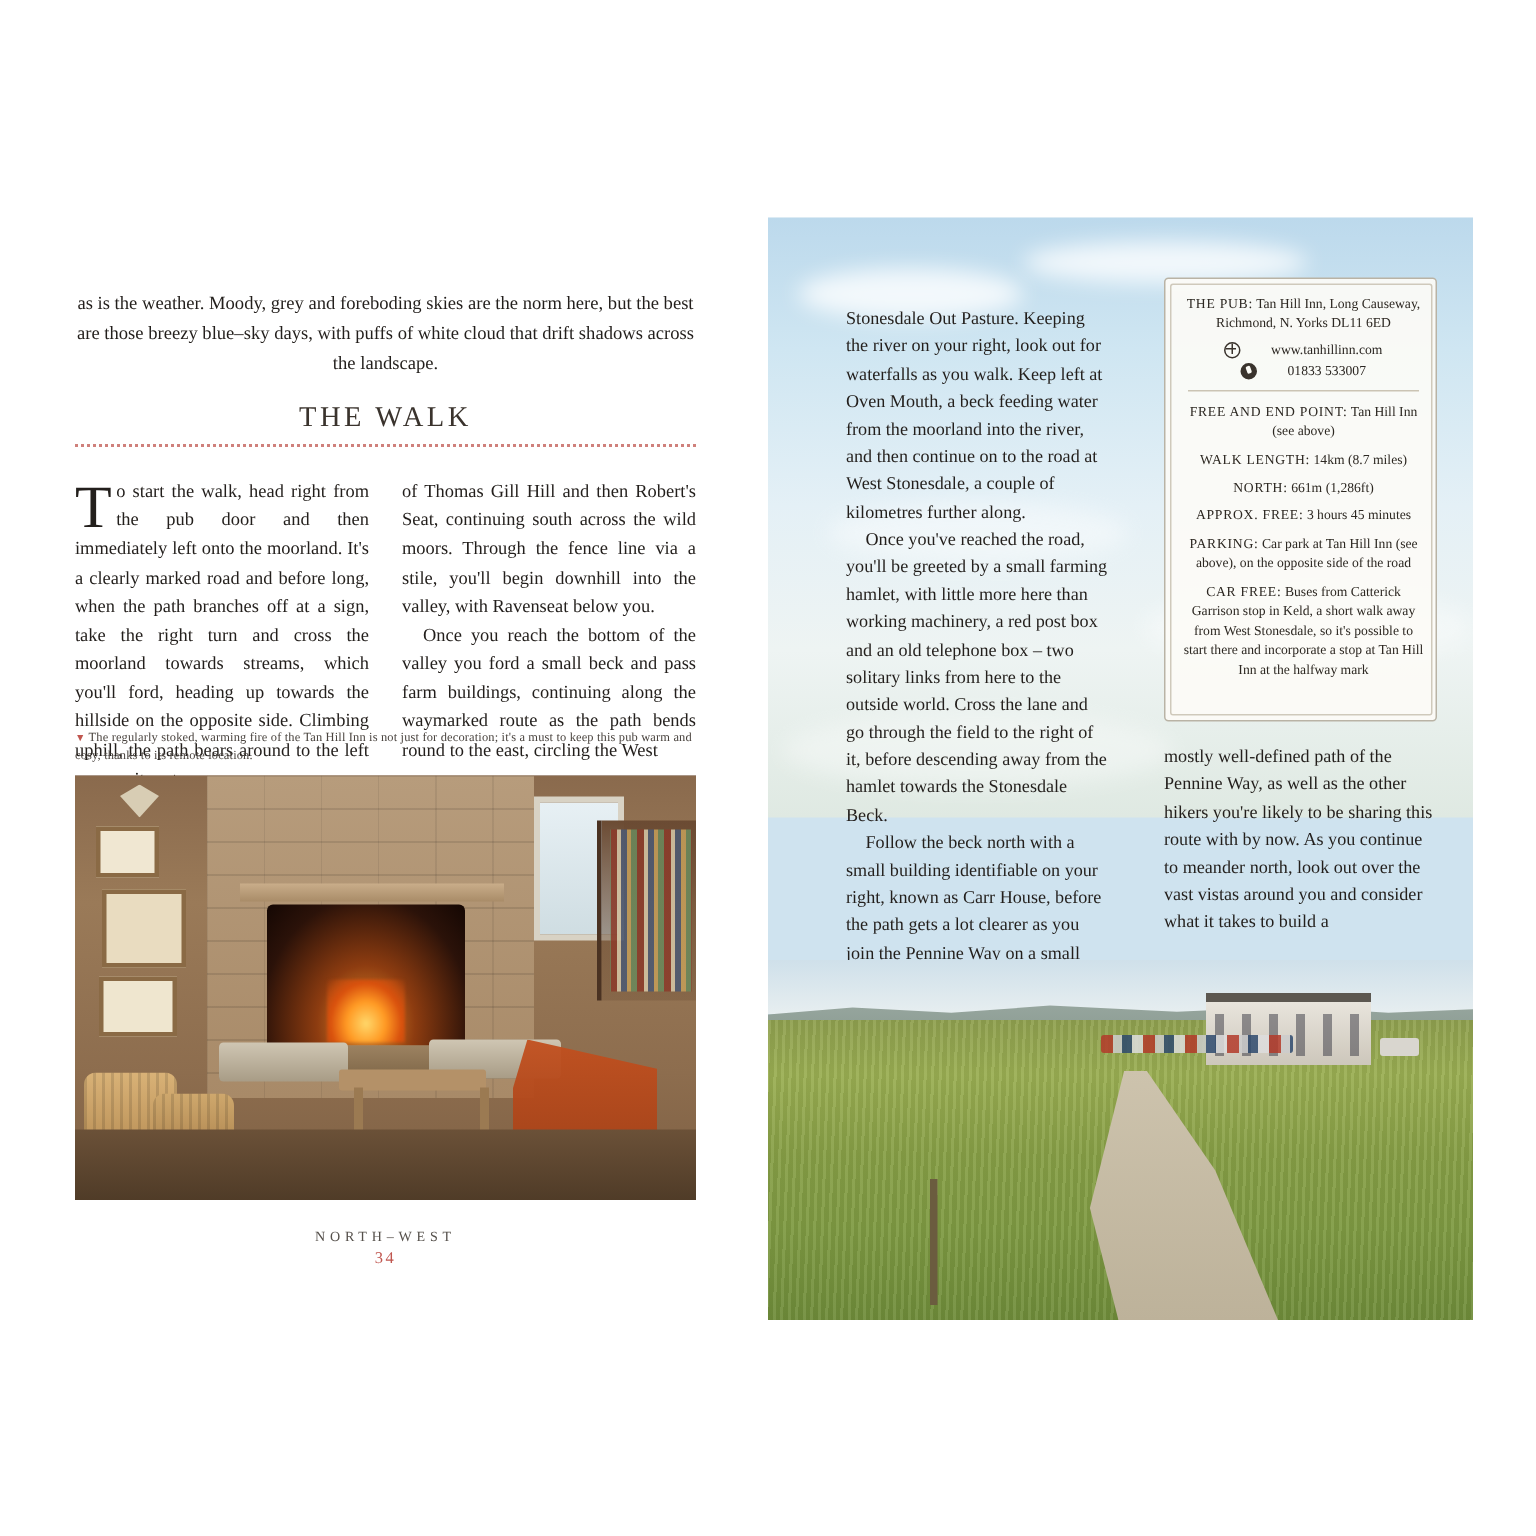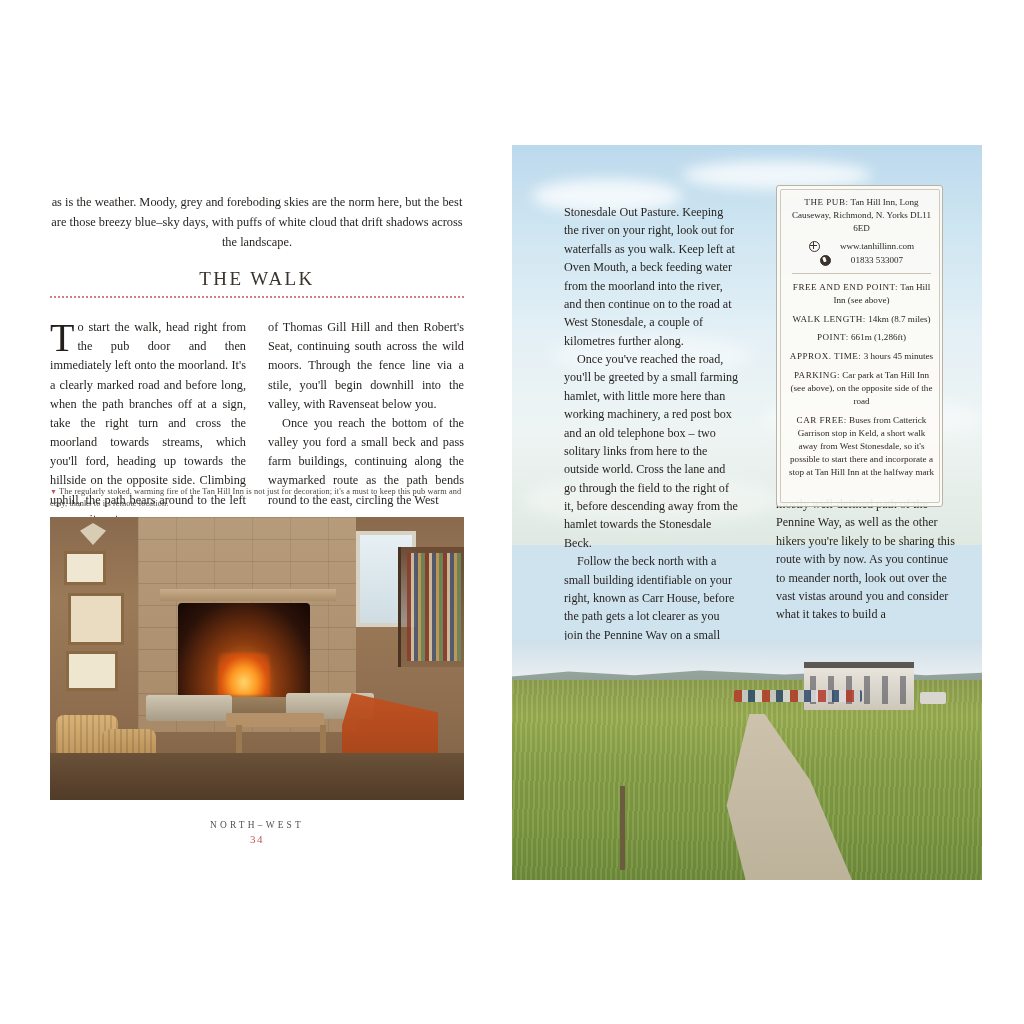--- a/index.html
+++ b/index.html
@@ -144,21 +144,21 @@
     position: absolute;
     left: 264px; top: 338px;
     width: 184px;
     font-size: 12.1px;
     line-height: 1.52;
     color: #231f1c;
   }
   .infobox {
     position: absolute;
     left: 264px; top: 40px;
-    width: 167px;
+    width: 182px;
     background: rgba(252,251,246,0.93);
     border: 1px solid #b9b3a5;
     border-radius: 3px;
     padding: 10px 7px 11px 11px;
     box-sizing: border-box;
   }
   .infobox::before {
     content: "";
     position: absolute;
     inset: 2.5px;
@@ -526,25 +526,25 @@
 
       <div class="row">
         <span class="sc">FREE AND END POINT:</span>
         <span>Tan Hill Inn (see above)</span>
       </div>
       <div class="row">
         <span class="sc">WALK LENGTH:</span>
         <span>14km (8.7 miles)</span>
       </div>
       <div class="row">
-        <span class="sc">POINT:</span>
+        <span class="sc">NORTH:</span>
         <span>661m (1,286ft)</span>
       </div>
       <div class="row">
-        <span class="sc">APPROX. TIME:</span>
+        <span class="sc">APPROX. FREE:</span>
         <span>3 hours 45 minutes</span>
       </div>
       <div class="row">
         <span class="sc">PARKING:</span>
         <span>Car park at Tan Hill Inn (see above), on the opposite side of the road</span>
       </div>
       <div class="row">
         <span class="sc">CAR FREE:</span>
         <span>Buses from Catterick Garrison stop in Keld, a short walk away from West Stonesdale, so it's possible to start there and incorporate a stop at Tan Hill Inn at the halfway mark</span>
       </div>

